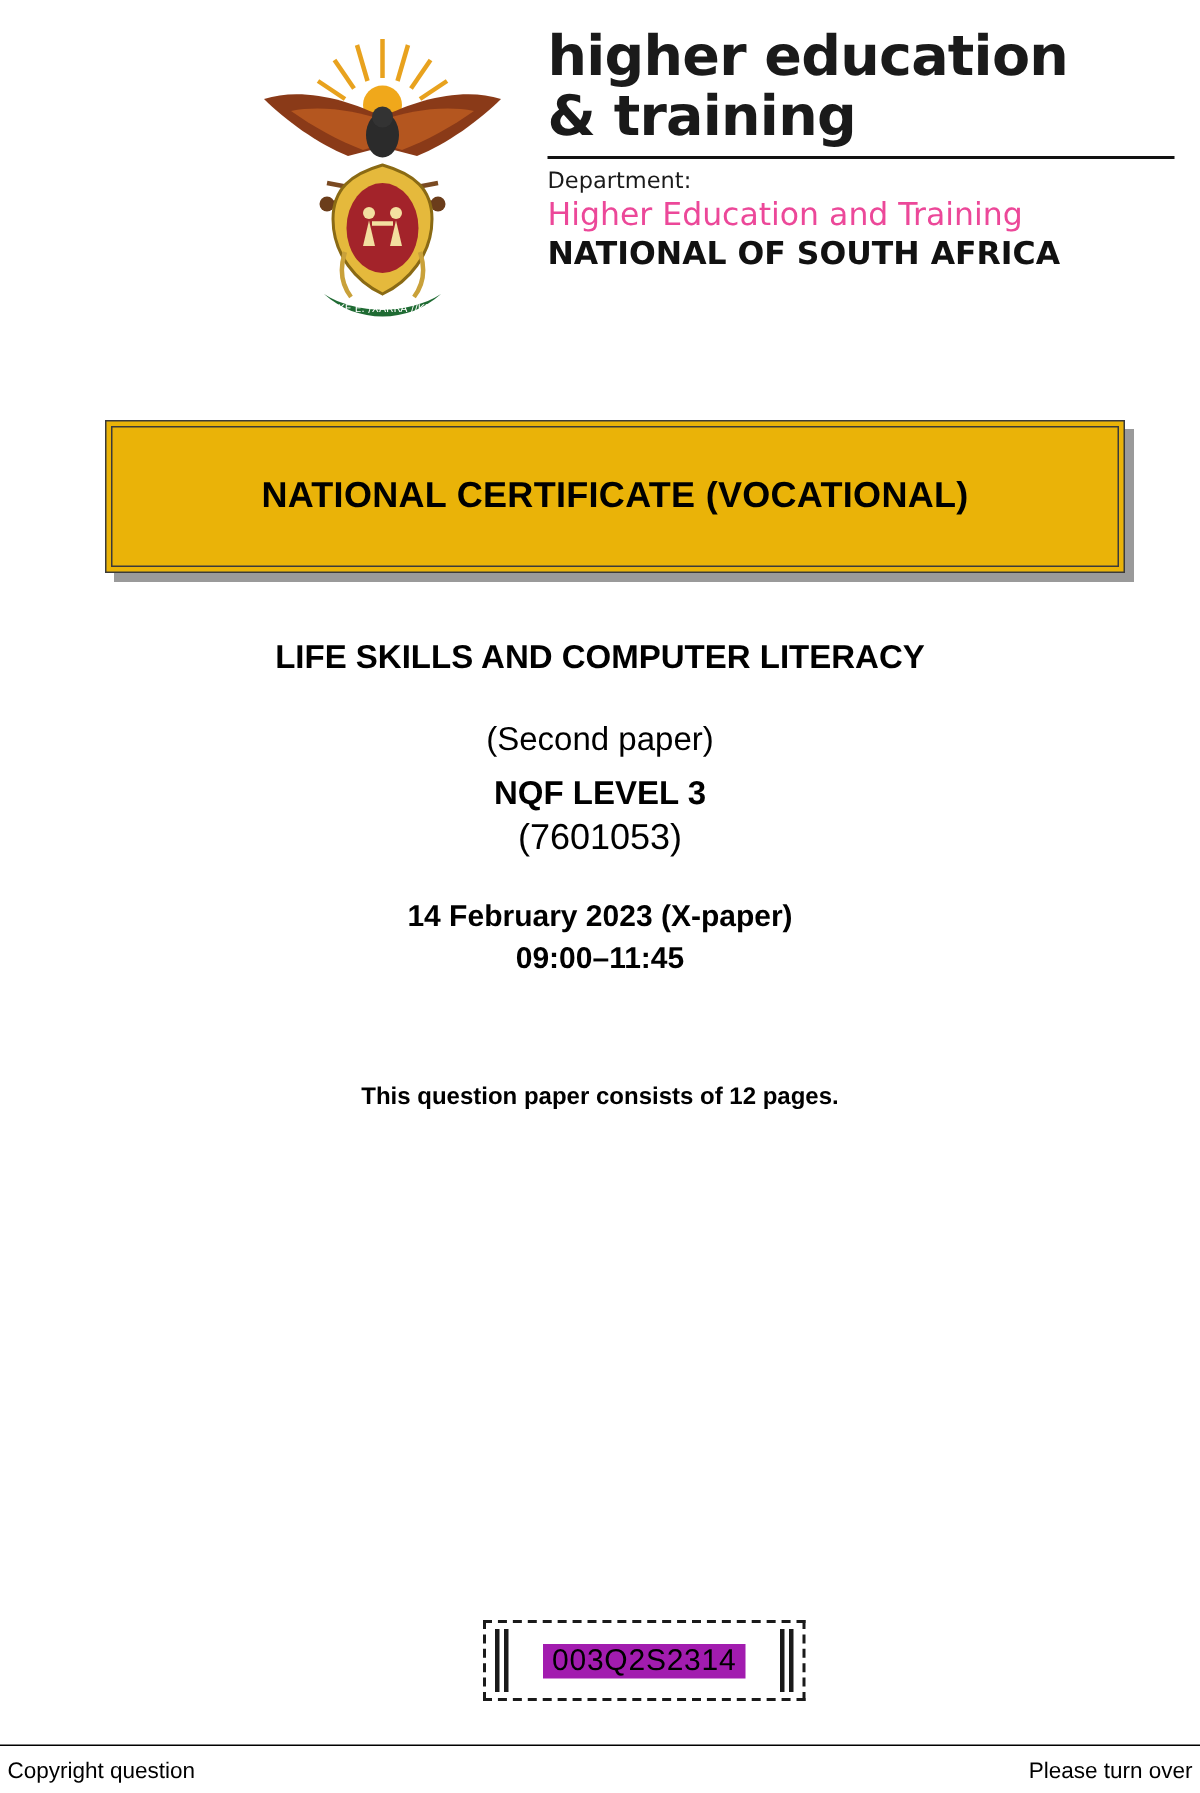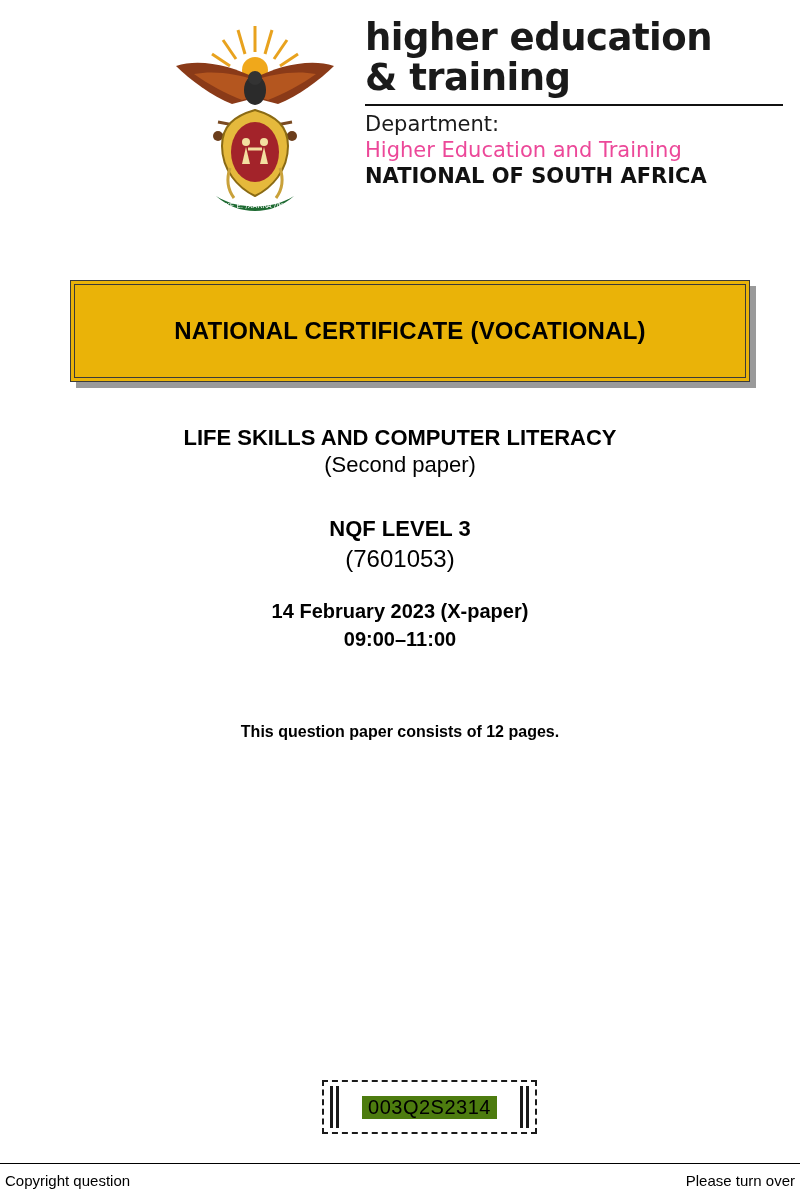--- a/index.html
+++ b/index.html
@@ -46,21 +46,21 @@
     color: #1a1a1a;
     white-space: pre-line;
   }
   .dept-rule {
     border-top: 2.5px solid #111111;
     margin: 6px 0 5px 0;
     width: 418px;
   }
   .dept-sub1 {
     font-family: "DejaVu Sans", sans-serif;
-    font-size: 21px;
+    font-size: 15px;
     color: #1a1a1a;
     line-height: 1.25;
   }
   .dept-sub2 {
     font-family: "DejaVu Sans", sans-serif;
     font-size: 21px;
     color: #ec4899;
     line-height: 1.25;
   }
   .dept-sub3 {
@@ -120,21 +120,21 @@
     width: 800px;
     text-align: center;
   }
   .subject {
     top: 425px;
     font-size: 22px;
     font-weight: bold;
     line-height: 1.18;
   }
   .paper-note {
-    top: 452px;
+    top: 480px;
     font-size: 22px;
     line-height: 1.18;
     text-align: center;
   }
   .nqf {
     top: 516px;
     font-size: 22px;
     font-weight: bold;
     line-height: 1.18;
   }
@@ -183,21 +183,21 @@
     background: #1a1a1a;
   }
   .barcode-bar.l1 { left: 8px; }
   .barcode-bar.l2 { left: 14px; }
   .barcode-bar.r1 { right: 14px; }
   .barcode-bar.r2 { right: 8px; }
   .barcode-text {
     position: relative;
     font-size: 20px;
     letter-spacing: 0.5px;
-    background: #4d7c0f;
+    background: #a21caf;
     padding: 0 6px;
   }
 
   
   .footer-rule {
     position: absolute;
     left: 0;
     top: 1163px;
     width: 800px;
     border-top: 1px solid #000000;
@@ -282,21 +282,21 @@
       <div class="title-text">NATIONAL CERTIFICATE (VOCATIONAL)</div>
     </div>
   </div>
 </div>
 
 <div class="center-col subject">LIFE SKILLS AND COMPUTER LITERACY</div>
 <div class="center-col paper-note">(Second paper)</div>
 <div class="center-col nqf">NQF LEVEL 3</div>
 <div class="center-col code">(7601053)</div>
 <div class="center-col datetime">14 February 2023 (X-paper)
-09:00–11:00</div>
+09:00–11:45</div>
 <div class="center-col pages-note">This question paper consists of 12 pages.</div>
 
 <div class="barcode">
   <div class="barcode-frame"></div>
   <div class="barcode-bar l1"></div>
   <div class="barcode-bar l2"></div>
   <div class="barcode-bar r1"></div>
   <div class="barcode-bar r2"></div>
   <div class="barcode-text">003Q2S2314</div>
 </div>

